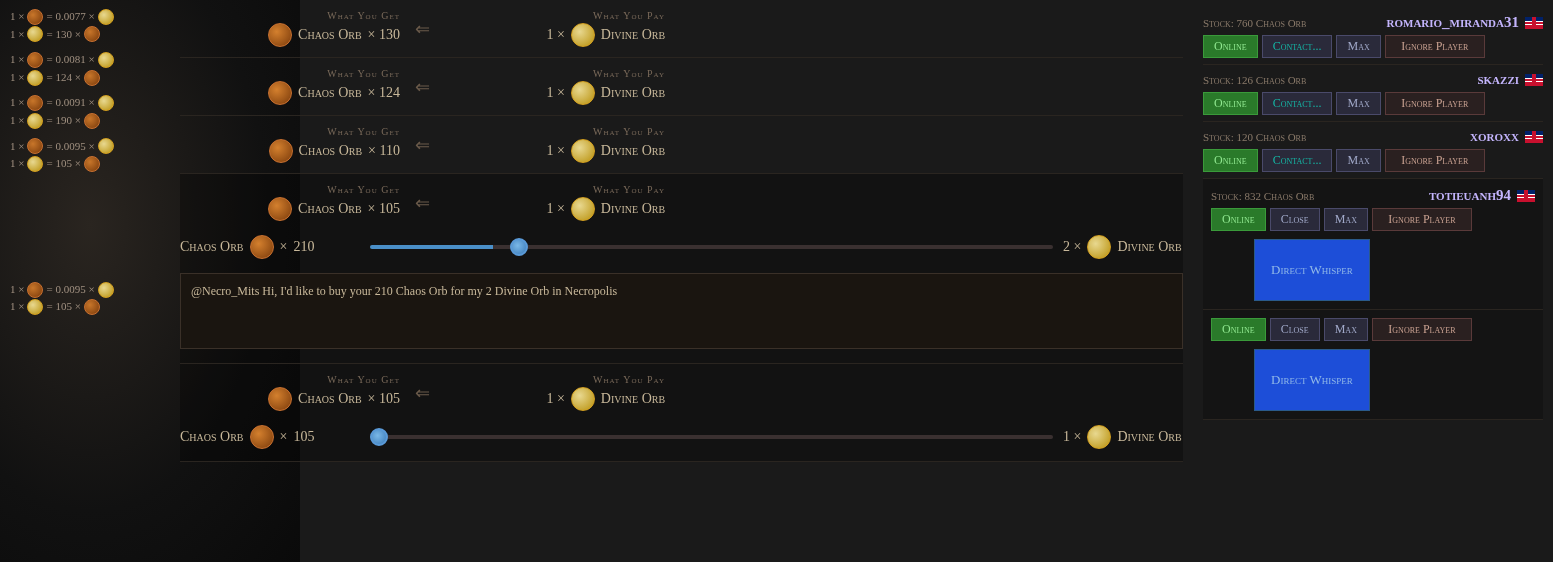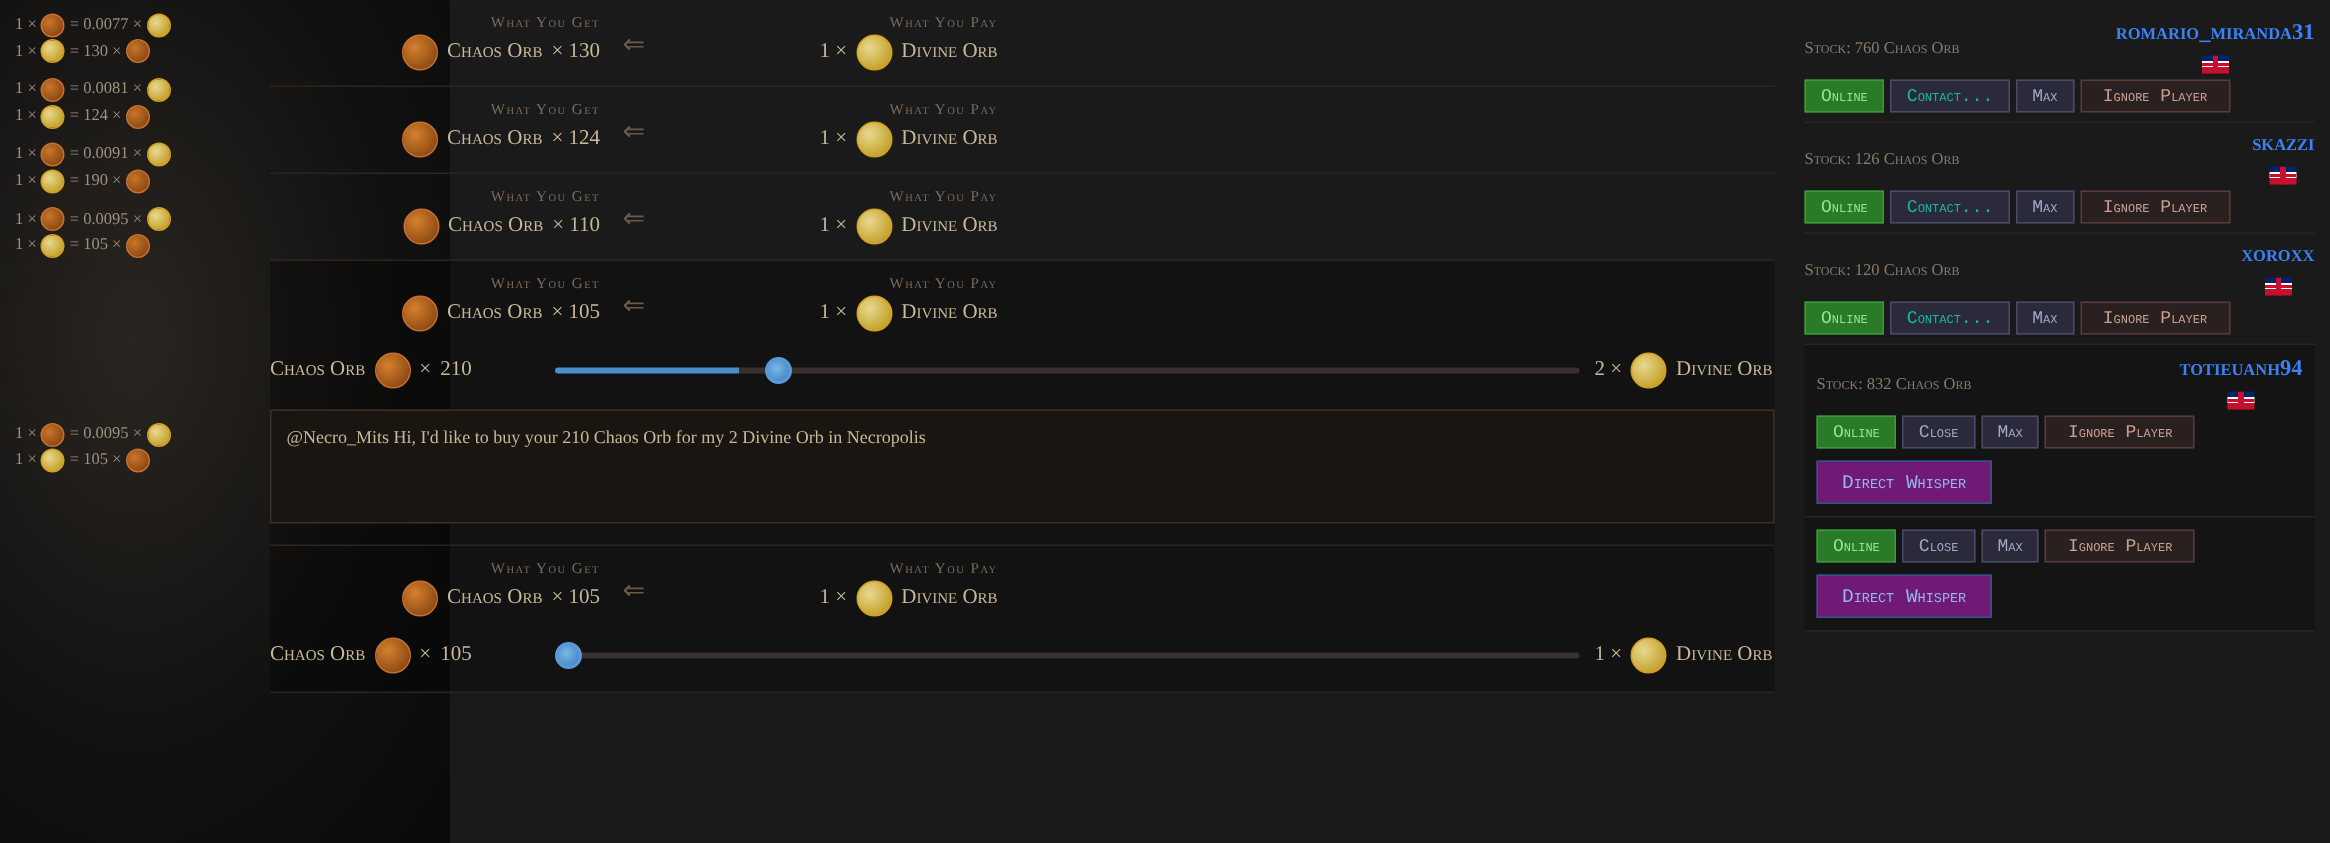--- a/index.html
+++ b/index.html
@@ -225,26 +225,25 @@
 
     .stock-info {
       font-size: 11px;
       color: #8a7a6a;
       font-variant: small-caps;
     }
 
     .seller-name {
       font-size: 15px;
       font-weight: bold;
-      color: #3b82f6;
+      color: #c4b5fd;
       font-variant: small-caps;
       display: flex;
       align-items: center;
       gap: 6px;
-      flex-direction: column;
     }
 
     .flag-icon {
       width: 18px;
       height: 12px;
       display: inline-block;
       flex-shrink: 0;
     }
 
     .flag-gb {
@@ -271,21 +270,21 @@
       align-items: center;
       flex-wrap: wrap;
     }
 
     .btn {
       padding: 3px 10px;
       font-size: 12px;
       cursor: pointer;
       font-variant: small-caps;
       border: 1px solid;
-      font-family: Liberation Mono, monospace;
+      font-family: Liberation Serif, serif;
     }
 
     .btn-online {
       background: #2a7a2a;
       color: #90e890;
       border-color: #3a9a3a;
     }
 
     .btn-contact {
       background: #2a2a3a;
@@ -307,25 +306,26 @@
     }
 
     .btn-ignore {
       background: #2a2020;
       color: #c8a090;
       border-color: #5a3a3a;
       min-width: 100px;
     }
 
     .btn-whisper {
-      background: #701a75;
+      background: #1d4ed8;
       color: #90b8e8;
       border-color: #2a5a8a;
-      padding: 6px 16px;
+      padding: 22px 16px;
       font-size: 13px;
+      margin-left: 43px;
     }
 
     .message-section {
       margin-top: 6px;
     }
 
     
     #slider1 { --fill: 18%; }
     #slider2 { --fill: 0%; }
   </style>

